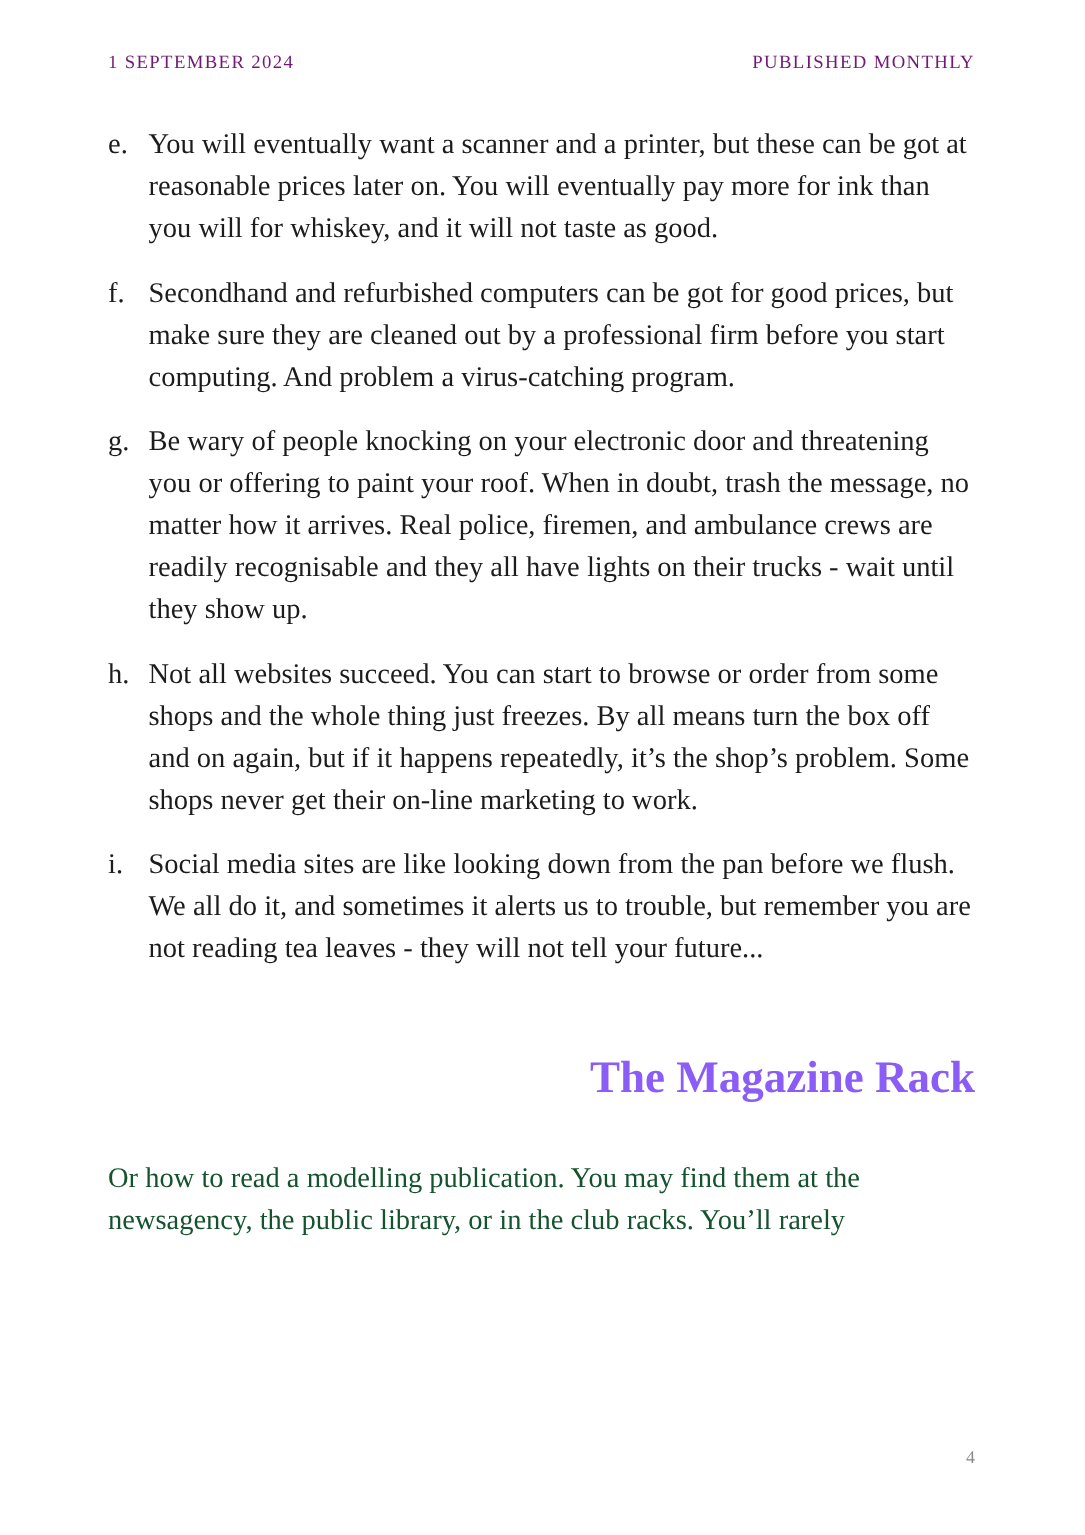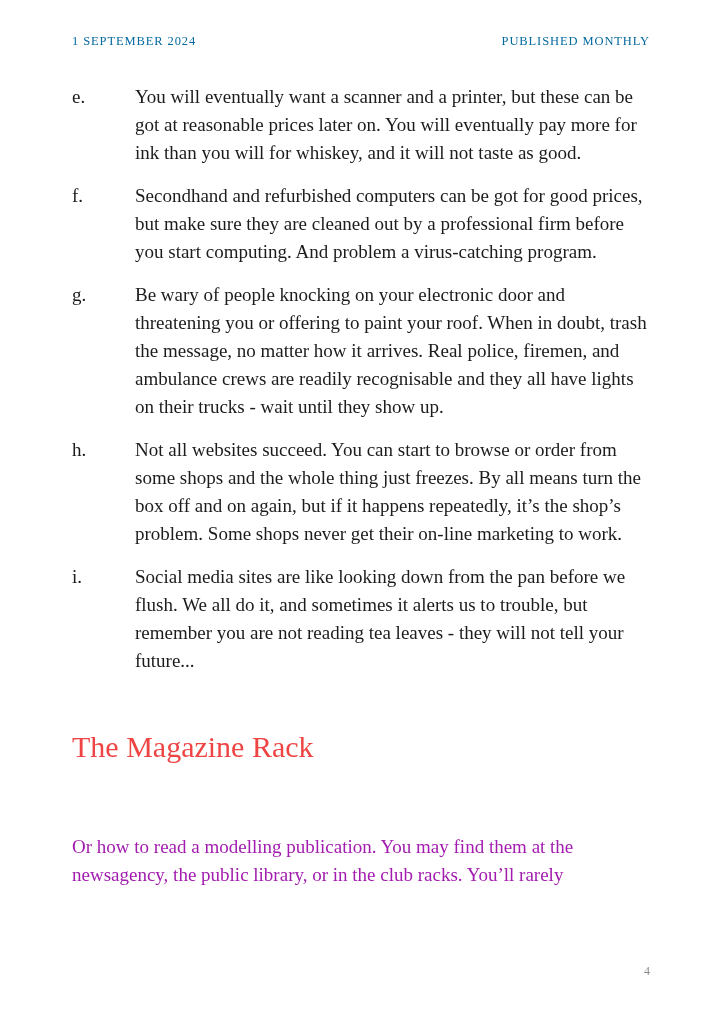--- a/index.html
+++ b/index.html
@@ -17,21 +17,21 @@
     background: #ffffff;
     padding: 34px 73px 0 72px;
     position: relative;
   }
   .page-header {
     display: flex;
     justify-content: space-between;
     align-items: baseline;
     font-size: 12.5px;
     letter-spacing: 0.9px;
-    color: #0369a1;
+    color: #701a75;
     font-family: "Liberation Serif", "DejaVu Serif", serif;
   }
   .page-header .hdr {
     text-transform: uppercase;
   }
   .body-copy {
     margin-top: 34px;
     color: #1c1c1c;
     font-size: 19px;
     line-height: 28px;
@@ -39,35 +39,34 @@
   .list-item {
     display: flex;
     margin-bottom: 15px;
   }
   .list-item .marker {
     width: 27px;
     flex: 0 0 27px;
   }
   .list-item .item-text {
     flex: 1;
-    margin-left: 36px;
   }
   .section-heading {
     margin-top: 53px;
-    text-align: left;
+    text-align: right;
     font-size: 30px;
     line-height: 38px;
-    font-weight: 400;
-    color: #ef4444;
+    font-weight: 700;
+    color: #8b5cf6;
   }
   .section-intro {
-    margin-top: 67px;
+    margin-top: 34px;
     font-size: 19px;
     line-height: 28px;
-    color: #a21caf;
+    color: #14532d;
   }
   .page-footer {
     position: absolute;
     right: 73px;
     bottom: 44px;
     font-size: 12px;
     color: #8b8b8b;
   }
 </style>
 </head>

